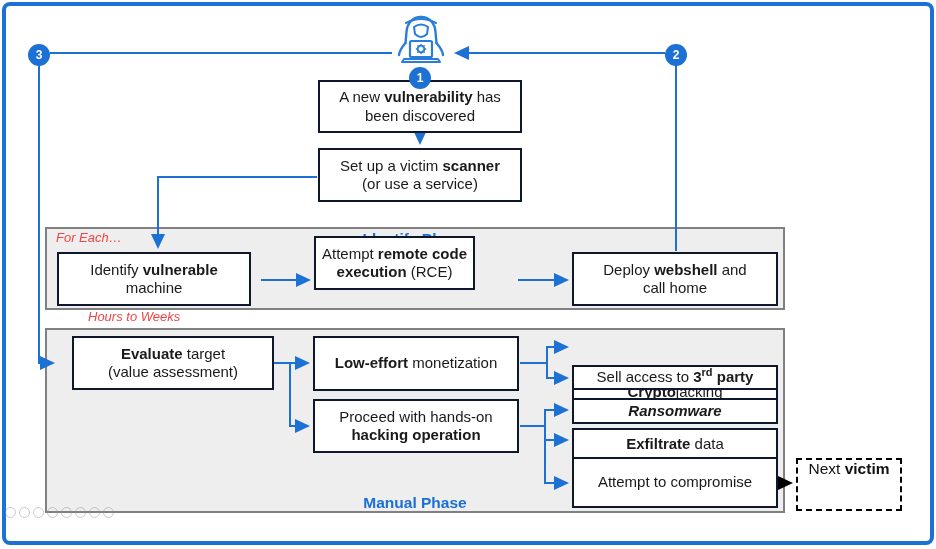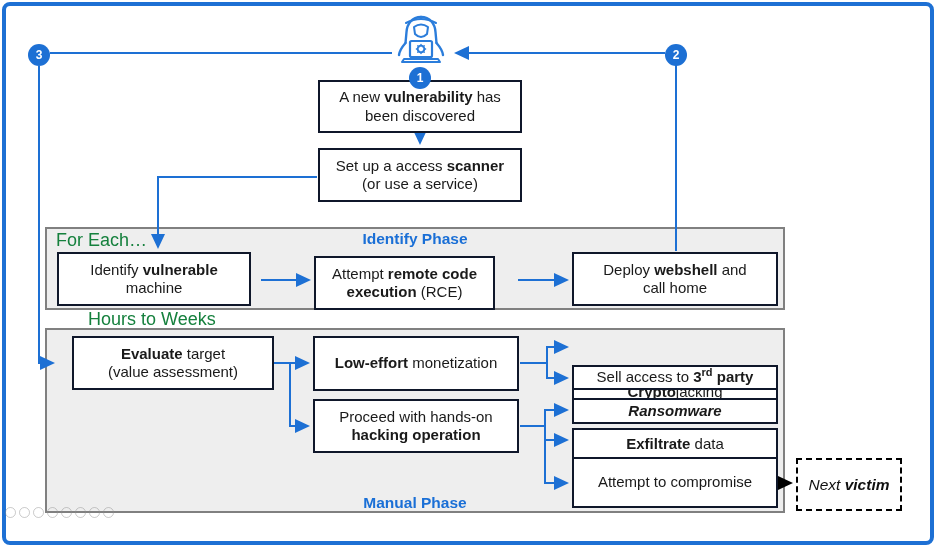--- a/index.html
+++ b/index.html
@@ -18,37 +18,37 @@
     text-align:center;font-size:15px;line-height:1.22;color:#1a1a1a;
     box-sizing:border-box;z-index:3;
   }
   .box .ln{white-space:pre;}
   .b{font-weight:bold;}
   .panel{
     position:absolute;background:#eeeeee;border:2px solid #808080;
     box-sizing:border-box;z-index:1;
   }
   .lbl-italic{
-    position:absolute;color:#15803d;font-size:18px;z-index:2;white-space:pre;
+    position:absolute;font-style:italic;color:#ef4444;font-size:13px;z-index:2;white-space:pre;
   }
   .phase-title{
     position:absolute;left:0;right:0;text-align:center;color:#1a6fd6;
     font-weight:bold;font-size:15.5px;z-index:2;
   }
   .badge{
     position:absolute;width:22px;height:22px;border-radius:50%;
     background:#1d70d4;color:#fff;font-size:12px;font-weight:bold;
     display:flex;align-items:center;justify-content:center;z-index:5;
   }
   #connectors{position:absolute;left:0;top:0;width:936px;height:549px;z-index:2;pointer-events:none;}
   #next-victim{
     position:absolute;left:796px;top:458px;width:106px;height:53px;
     border:2.5px dashed #000;background:#fff;box-sizing:border-box;
-    display:flex;align-items:center;justify-content:center;
-    font-size:15.5px;font-style:italic;z-index:3;white-space:pre;
+    display:flex;justify-content:center;
+    font-size:15.5px;z-index:3;white-space:pre;
   }
   #hacker-icon{position:absolute;left:391px;top:13px;z-index:4;}
   #watermark{position:absolute;left:5px;top:507px;display:flex;gap:3px;z-index:4;}
   #watermark .wdot{
     width:11px;height:11px;border-radius:50%;border:1.5px solid rgba(140,140,140,.45);
     box-sizing:border-box;
   }
   sup{font-size:11px;line-height:0;}
 </style>
 </head>
@@ -76,34 +76,34 @@
   <div class="badge" style="left:409px;top:67px;">1</div>
   <div class="badge" style="left:665px;top:44px;">2</div>
   <div class="badge" style="left:28px;top:44px;">3</div>
 
   <div class="box" style="left:318px;top:80px;width:204px;height:53px;">
     <div class="ln"><span>A new </span><span class="b">vulnerability</span><span> has</span></div>
     <div class="ln">been discovered</div>
   </div>
 
   <div class="box" style="left:318px;top:148px;width:204px;height:54px;">
-    <div class="ln"><span>Set up a access </span><span class="b">scanner</span></div>
+    <div class="ln"><span>Set up a victim </span><span class="b">scanner</span></div>
     <div class="ln">(or use a service)</div>
   </div>
 
   <div class="panel" style="left:45px;top:227px;width:740px;height:83px;"></div>
   <div class="lbl-italic" style="left:56px;top:230px;">For Each…</div>
   <div class="phase-title" style="top:230px;left:45px;right:151px;">Identify Phase</div>
 
   <div class="box" style="left:57px;top:252px;width:194px;height:54px;">
     <div class="ln"><span>Identify </span><span class="b">vulnerable</span></div>
     <div class="ln">machine</div>
   </div>
 
-  <div class="box" style="left:314px;top:256px;width:181px;height:54px;">
+  <div class="box" style="left:314px;top:236px;width:161px;height:54px;">
     <div class="ln"><span>Attempt </span><span class="b">remote code</span></div>
     <div class="ln"><span class="b">execution</span><span> (RCE)</span></div>
   </div>
 
   <div class="box" style="left:572px;top:252px;width:206px;height:54px;">
     <div class="ln"><span>Deploy </span><span class="b">webshell</span><span> and</span></div>
     <div class="ln">call home</div>
   </div>
 
   <div class="lbl-italic" style="left:88px;top:309px;">Hours to Weeks</div>

